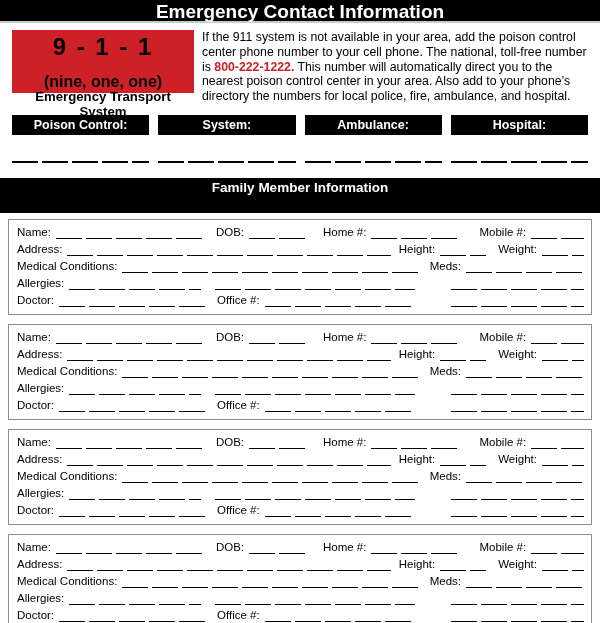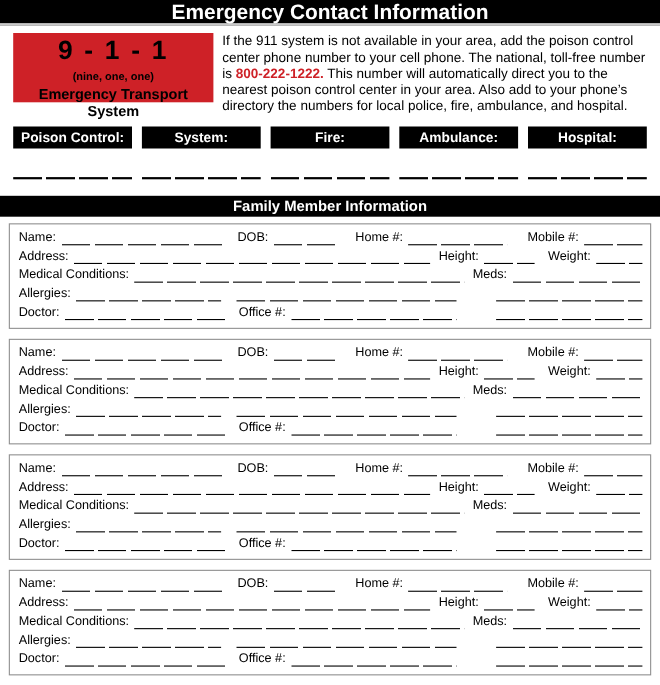--- a/index.html
+++ b/index.html
@@ -17,41 +17,41 @@
     font-weight: bold;
     text-align: center;
   }
   .bar-top {
     height: 23px;
     line-height: 23px;
     font-size: 19px;
     border-bottom: 2px solid #c9c9c9;
   }
   .bar-family {
-    height: 19px;
+    height: 35px;
     line-height: 19px;
     font-size: 13.5px;
     margin-top: 15px;
   }
   .intro {
     display: flex;
     margin: 7px 10px 0 12px;
     align-items: flex-start;
   }
   .badge {
     flex: 0 0 182px;
     height: 63px;
     background: var(--red, #CE2127);
     color: #000000;
     font-weight: bold;
     text-align: center;
     padding-top: 5px;
   }
   .badge-num { font-size: 24px; line-height: 24px; letter-spacing: 2px; }
-  .badge-phonetic { font-size: 10px; line-height: 14px; margin-top: 5px; }
+  .badge-phonetic { font-size: 16px; line-height: 14px; margin-top: 16px; }
   .badge-sys { font-size: 13.2px; line-height: 15px; }
   .intro-text {
     flex: 1;
     margin-left: 8px;
     font-size: 12.3px;
     line-height: 14.8px;
   }
   .phone { color: var(--red, #CE2127); font-weight: bold; }
   .contacts {
     display: flex;
@@ -126,24 +126,20 @@
 <div class="contacts">
   <div class="ccol">
     <div class="clabel">Poison Control:</div>
     <div class="cline"></div>
   </div>
   <div class="ccol">
     <div class="clabel">System:</div>
     <div class="cline"></div>
   </div>
   <div class="ccol">
-    <div class="clabel">Fire:</div>
-    <div class="cline"></div>
-  </div>
-  <div class="ccol">
     <div class="clabel">Ambulance:</div>
     <div class="cline"></div>
   </div>
   <div class="ccol">
     <div class="clabel">Hospital:</div>
     <div class="cline"></div>
   </div>
 </div>
 
 <div class="bar bar-family">

